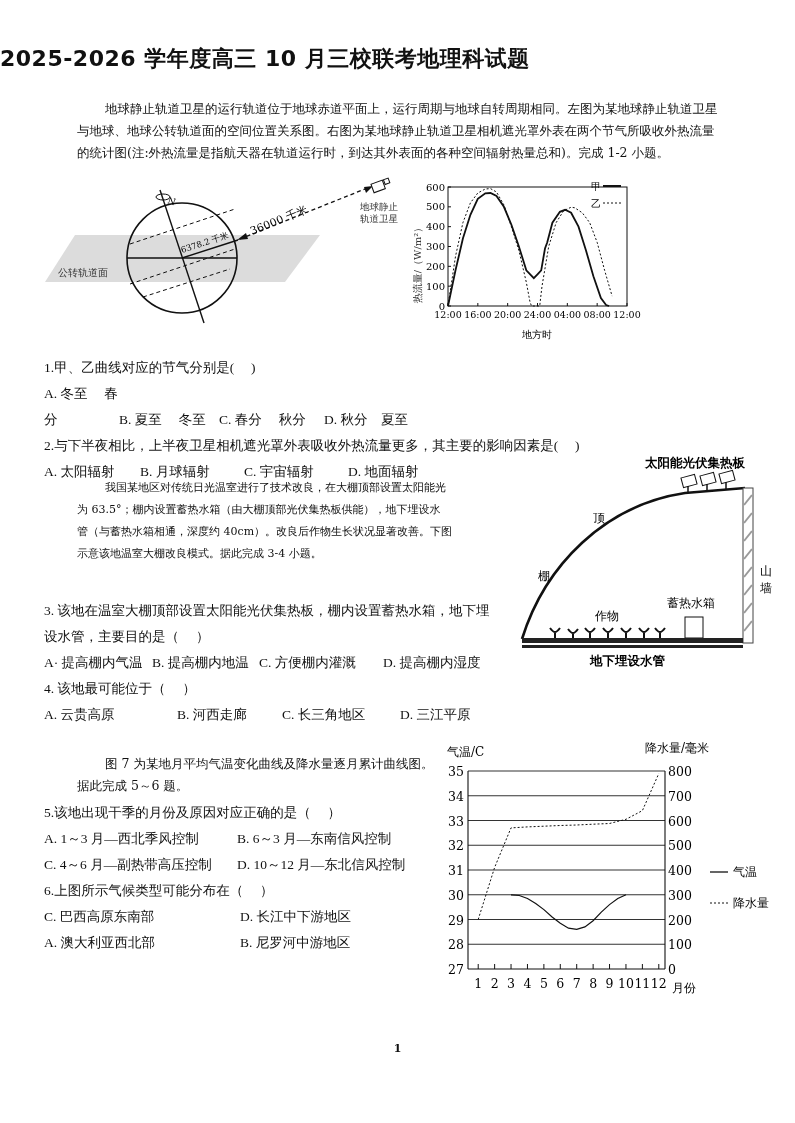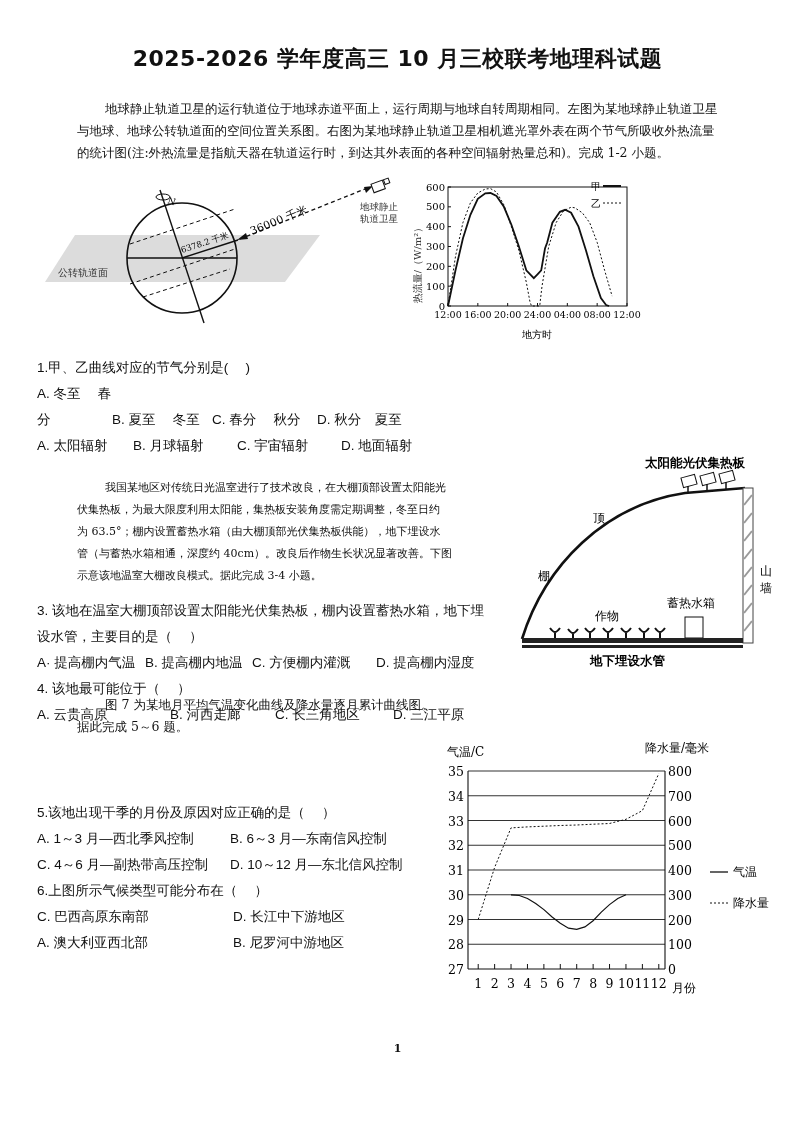--- a/index.html
+++ b/index.html
@@ -1,22 +1,22 @@
 <!DOCTYPE html>
 <html><head>
 <meta charset="utf-8">
 <style>
   html, body { margin:0; padding:0; background:#fff; }
   body { width:795px; height:1123px; position:relative; overflow:hidden; color:#111;
          font-family:"DejaVu Serif", serif; }
   .abs { position:absolute; }
-  .title { left:0; width:795px; top:44px; text-align:center; font-size:22px; font-weight:bold;
+  .title { left:0; width:795px; top:44px; font-size:22px; font-weight:bold;
            font-family:"DejaVu Sans", sans-serif; letter-spacing:0.5px; }
   .para { font-size:12.5px; line-height:22px;margin-left:40px; }
-  .q { font-family:Liberation Sans, sans-serif; font-size:13.5px; line-height:26px; }
+  .q { font-family:Liberation Serif, serif; font-size:13.5px; line-height:26px;margin-left:7px; }
   .opt span { display:inline-block; }
   svg text { font-family:"DejaVu Serif", serif; }
   .pageno { left:0; width:795px; top:1042px; text-align:center; font-size:11px; font-weight:bold; }
 </style>
 </head>
 <body>
 
 <div class="abs title">2025-2026 学年度高三 10 月三校联考地理科试题</div>
 
 <div class="abs para" style="left:37px; top:98px; width:730px;">
@@ -92,28 +92,28 @@
   <line x1="208" y1="11" x2="226" y2="11" stroke="#111" stroke-width="2"></line>
   <text x="196" y="32" font-size="10">乙</text>
   <line x1="208" y1="28" x2="226" y2="28" stroke="#111" stroke-width="1" stroke-dasharray="2,2"></line>
 </svg>
 
 <div class="abs q" style="left:37px; top:355px; width:600px;">
   <div>1.甲、乙曲线对应的节气分别是(　 )</div>
   <div class="opt">
     <span style="width:75px">A. 冬至　 春分</span><span style="width:100px; margin-left:-0px;">B. 夏至　 冬至</span><span style="width:105px">C. 春分　 秋分</span><span>D. 秋分　夏至</span>
   </div>
+  <div>2.与下半夜相比，上半夜卫星相机遮光罩外表吸收外热流量更多，其主要的影响因素是(　 )</div>
   <div class="opt">
     <span style="width:96px">A. 太阳辐射</span><span style="width:104px">B. 月球辐射</span><span style="width:104px">C. 宇宙辐射</span><span>D. 地面辐射</span>
   </div>
 </div>
 
 <div class="abs para" style="left:37px; top:477px; width:480px; font-size:11px;">
   <div style="text-indent:28px;">我国某地区对传统日光温室进行了技术改良，在大棚顶部设置太阳能光</div>
-  <div>伏集热板，为最大限度利用太阳能，集热板安装角度需定期调整，冬至日约</div>
   <div>为 63.5°；棚内设置蓄热水箱（由大棚顶部光伏集热板供能），地下埋设水</div>
   <div>管（与蓄热水箱相通，深度约 40cm）。改良后作物生长状况显著改善。下图</div>
   <div>示意该地温室大棚改良模式。据此完成 3-4 小题。</div>
 </div>
 
 <svg class="abs" style="left:515px; top:445px;" width="280" height="230">
   <text x="130" y="22" font-size="12.5" font-weight="bold">太阳能光伏集热板</text>
   <g>
     <rect x="167" y="31" width="14" height="10" fill="#fff" stroke="#111" transform="rotate(-15 174 36)"></rect>
     <line x1="173" y1="41" x2="173" y2="48" stroke="#111" stroke-width="1.5"></line>
@@ -160,21 +160,21 @@
   <div>设水管，主要目的是（　 ）</div>
   <div class="opt">
     <span style="width:108px">A· 提高棚内气温</span><span style="width:107px">B. 提高棚内地温</span><span style="width:124px">C. 方便棚内灌溉</span><span>D. 提高棚内湿度</span>
   </div>
   <div>4. 该地最可能位于（　 ）</div>
   <div class="opt">
     <span style="width:133px">A. 云贵高原</span><span style="width:105px">B. 河西走廊</span><span style="width:118px">C. 长三角地区</span><span>D. 三江平原</span>
   </div>
 </div>
 
-<div class="abs para" style="left:37px; top:694px; width:410px;">
+<div class="abs para" style="left:37px; top:753px; width:410px;">
   <div style="text-indent:28px;">图 7 为某地月平均气温变化曲线及降水量逐月累计曲线图。</div>
   <div>据此完成 5～6 题。</div>
 </div>
 
 <div class="abs q" style="left:37px; top:800px; width:400px;">
   <div>5.该地出现干季的月份及原因对应正确的是（　 ）</div>
   <div class="opt">
     <span style="width:193px">A. 1～3 月—西北季风控制</span><span>B. 6～3 月—东南信风控制</span>
   </div>
   <div class="opt">

